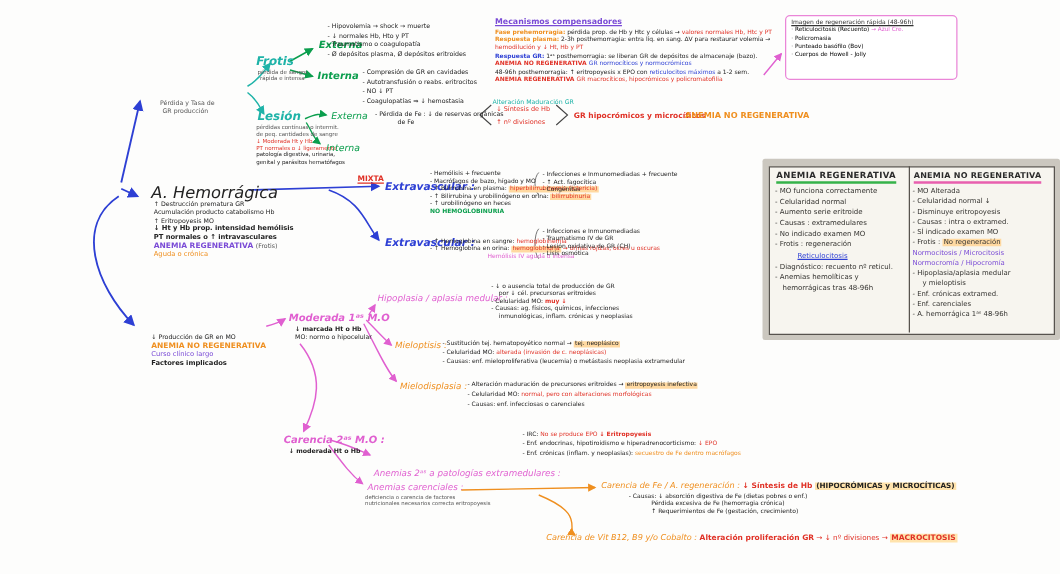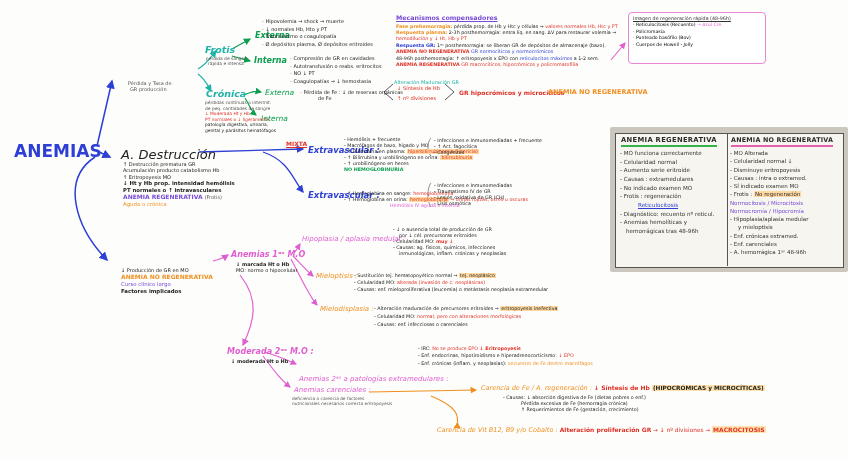--- a/index.html
+++ b/index.html
@@ -68,21 +68,20 @@
       <path d="M611,60 L625,43" stroke="#e05fd0" stroke-width="1.1" marker-end="url(#mP)"></path>
       <path d="M369,392 L476,390" stroke="#ef8f1f" stroke-width="1.1" marker-end="url(#mO)"></path>
       <path d="M431,396 C470,412 452,423 460,428" stroke="#ef8f1f" stroke-width="1.1" marker-end="url(#mO)"></path>
       <path d="M393,84 L384,92 L393,100" stroke="#444" stroke-width="0.9"></path>
       <path d="M445,84 L454,92 L445,100" stroke="#444" stroke-width="0.9"></path>
       <path d="M431,138 C427,142 427,152 431,156" stroke="#777" stroke-width="0.8"></path>
       <path d="M431,183 C427,187 427,203 431,207" stroke="#777" stroke-width="0.8"></path>
     </g>
   </svg>
 
-  <div class="t cb b" style="left:14px;top:141px;font-size:17px;">ANEMIAS</div>
 
   <div class="t cd" style="left:128px;top:80px;">Pérdida y Tasa de</div>
   <div class="t cd" style="left:130px;top:86px;">GR      producción</div>
 
   <div class="t ct b it" style="left:205px;top:44px;font-size:9.5px;">Frotis</div>
   <div class="t cd" style="left:206px;top:56px;font-size:4.4px;">pérdida de sangre</div>
   <div class="t cd" style="left:208px;top:61px;font-size:4.4px;">rápida e intensa</div>
 
   <div class="t cg b it" style="left:255px;top:31px;font-size:8px;">Externa</div>
   <div class="t li" style="left:262px;top:18px;font-size:5px;">
@@ -92,21 +91,21 @@
     <div>- Ø depósitos plasma, Ø depósitos eritroides</div>
   </div>
   <div class="t cg b it" style="left:254px;top:56px;font-size:8px;">Interna</div>
   <div class="t li" style="left:262px;top:55px;font-size:5px;left:290px;">
     <div>- Compresión de GR en cavidades</div>
     <div>- Autotransfusión o reabs. eritrocitos</div>
     <div>- NO ↓ PT</div>
     <div>- Coagulopatías ⇒ ↓ hemostasia</div>
   </div>
 
-  <div class="t ct b it" style="left:206px;top:88px;font-size:9.5px;">Crónica</div>
+  <div class="t ct b it" style="left:206px;top:88px;font-size:9.5px;">Lesión</div>
   <div class="t" style="left:205px;top:100px;font-size:4.4px;">
     <div class="cd">pérdidas contínuas o intermit.</div>
     <div class="cd">de peq. cantidades de sangre</div>
     <div class="cr">↓ Moderada Ht y Hb</div>
     <div class="cr">PT normales o ↓ ligeramente</div>
     <div class="ck">patología digestiva, urinaria,</div>
     <div class="ck">genital y parásitos hematófagos</div>
   </div>
   <div class="t cg it" style="left:265px;top:88px;font-size:7.5px;">Externa</div>
   <div class="t cg it" style="left:261px;top:114px;font-size:7.5px;">Interna</div>
@@ -129,21 +128,21 @@
   <div class="box" style="left:628px;top:12px;width:128px;height:44px;padding:3px 4px;">
     <div class="u" style="font-size:4.8px;color:#333;margin-bottom:1px;font-family:'DejaVu Sans',sans-serif;">Imagen de regeneración rápida (48-96h)</div>
     <div style="font-size:4.6px;line-height:1.45;font-family:'DejaVu Sans',sans-serif;">
       <div><span>· Reticulocitosis (Recuento) </span><span class="cp">→ Azul Cre.</span></div>
       <div>· Policromasia</div>
       <div>· Punteado basófilo (Bov)</div>
       <div>· Cuerpos de Howell - Jolly</div>
     </div>
   </div>
 
-  <div class="t it" style="left:121px;top:147px;font-size:13px;">A. Destrucción</div>
+  <div class="t it" style="left:121px;top:147px;font-size:13px;">A. Hemorrágica</div>
   <div class="t" style="left:123px;top:161px;">
     <div class="ck">↑ Destrucción prematura GR</div>
     <div class="ck">Acumulación producto catabolismo Hb</div>
     <div class="ck">↑ Eritropoyesis MO</div>
     <div class="b" style="font-size:5.4px;">↓ Ht y Hb prop. intensidad hemólisis</div>
     <div class="b" style="font-size:5.4px;">PT normales o ↑ intravasculares</div>
     <div><span class="cv b" style="font-size:6px;">ANEMIA REGENERATIVA </span><span class="cd">(Frotis)</span></div>
     <div class="co" style="font-size:5.4px;">Aguda o crónica</div>
   </div>
   <div class="t cr b u" style="left:286px;top:140px;font-size:6px;">MIXTA</div>
@@ -176,21 +175,21 @@
     <div>- Lisis osmótica</div>
   </div>
 
   <div class="t" style="left:121px;top:267px;">
     <div class="ck">↓ Producción de GR en MO</div>
     <div class="co b" style="font-size:6px;">ANEMIA NO REGENERATIVA</div>
     <div class="cv" style="font-size:5.4px;">Curso clínico largo</div>
     <div class="b" style="font-size:5.4px;">Factores implicados</div>
   </div>
 
-  <div class="t cp b it" style="left:231px;top:250px;font-size:8px;">Anemias 1ᵃˢ M.O</div>
+  <div class="t cp b it" style="left:231px;top:250px;font-size:8px;">Moderada 1ᵃˢ M.O</div>
   <div class="t b" style="left:236px;top:261px;">↓ marcada Ht o Hb</div>
   <div class="t" style="left:236px;top:267px;">MO: normo o hipocelular</div>
 
   <div class="t cp it" style="left:302px;top:235px;font-size:7px;">Hipoplasia / aplasia medular :</div>
   <div class="t" style="left:393px;top:227px;font-size:4.8px;">
     <div>- ↓ o ausencia total de producción de GR</div>
     <div style="padding-left:6px;">por ↓ cél. precursoras eritroides</div>
     <div><span>- Celularidad MO: </span><span class="cr b">muy ↓</span></div>
     <div>- Causas: ag. físicos, químicos, infecciones</div>
     <div style="padding-left:6px;">inmunológicas, inflam. crónicas y neoplasias</div>
@@ -203,21 +202,21 @@
     <div>- Causas: enf. mieloproliferativa (leucemia) o metástasis neoplasia extramedular</div>
   </div>
 
   <div class="t co it" style="left:320px;top:305px;font-size:7px;font-style:italic;">Mielodisplasia :</div>
   <div class="t" style="left:374px;top:305px;font-size:4.8px;line-height:1.65;">
     <div><span>- Alteración maduración de precursores eritroides → </span><span class="hl">eritropoyesis inefectiva</span></div>
     <div><span>- Celularidad MO: </span><span class="cr">normal, pero con alteraciones morfológicas</span></div>
     <div>- Causas: enf. infecciosas o carenciales</div>
   </div>
 
-  <div class="t cp b it" style="left:227px;top:347px;font-size:8px;">Moderada 2ᵃˢ M.O :</div>
+  <div class="t cp b it" style="left:227px;top:347px;font-size:8px;">Carencia 2ᵃˢ M.O :</div>
   <div class="t b" style="left:231px;top:358px;">↓ moderada Ht o Hb</div>
 
   <div class="t cp it" style="left:299px;top:375px;font-size:7px;">Anemias 2ᵃˢ a patologías extramedulares :</div>
   <div class="t" style="left:418px;top:345px;font-size:4.8px;line-height:1.55;">
     <div><span>- IRC: </span><span class="cr">No se produce EPO </span><span class="cr b">↓ Eritropoyesis</span></div>
     <div><span>- Enf. endocrinas, hipotiroidismo e hiperadrenocorticismo: </span><span class="cr">↓ EPO</span></div>
     <div><span>- Enf. crónicas (inflam. y neoplasias): </span><span class="co">secuestro de Fe dentro macrófagos</span></div>
   </div>
 
   <div class="t cp it" style="left:294px;top:386px;font-size:7px;">Anemias carenciales :</div>

